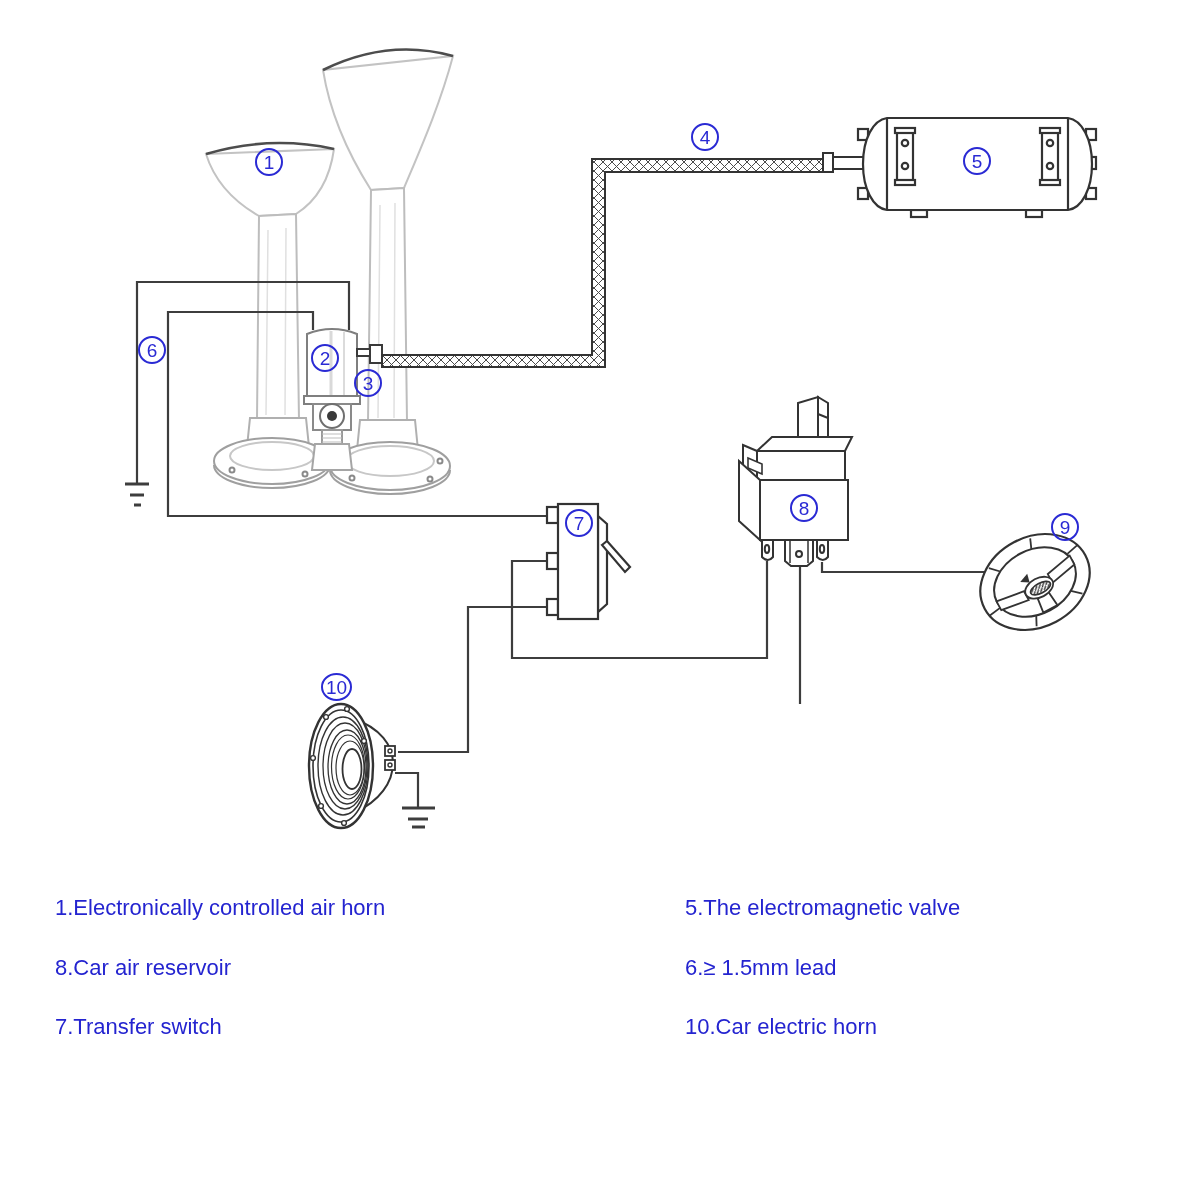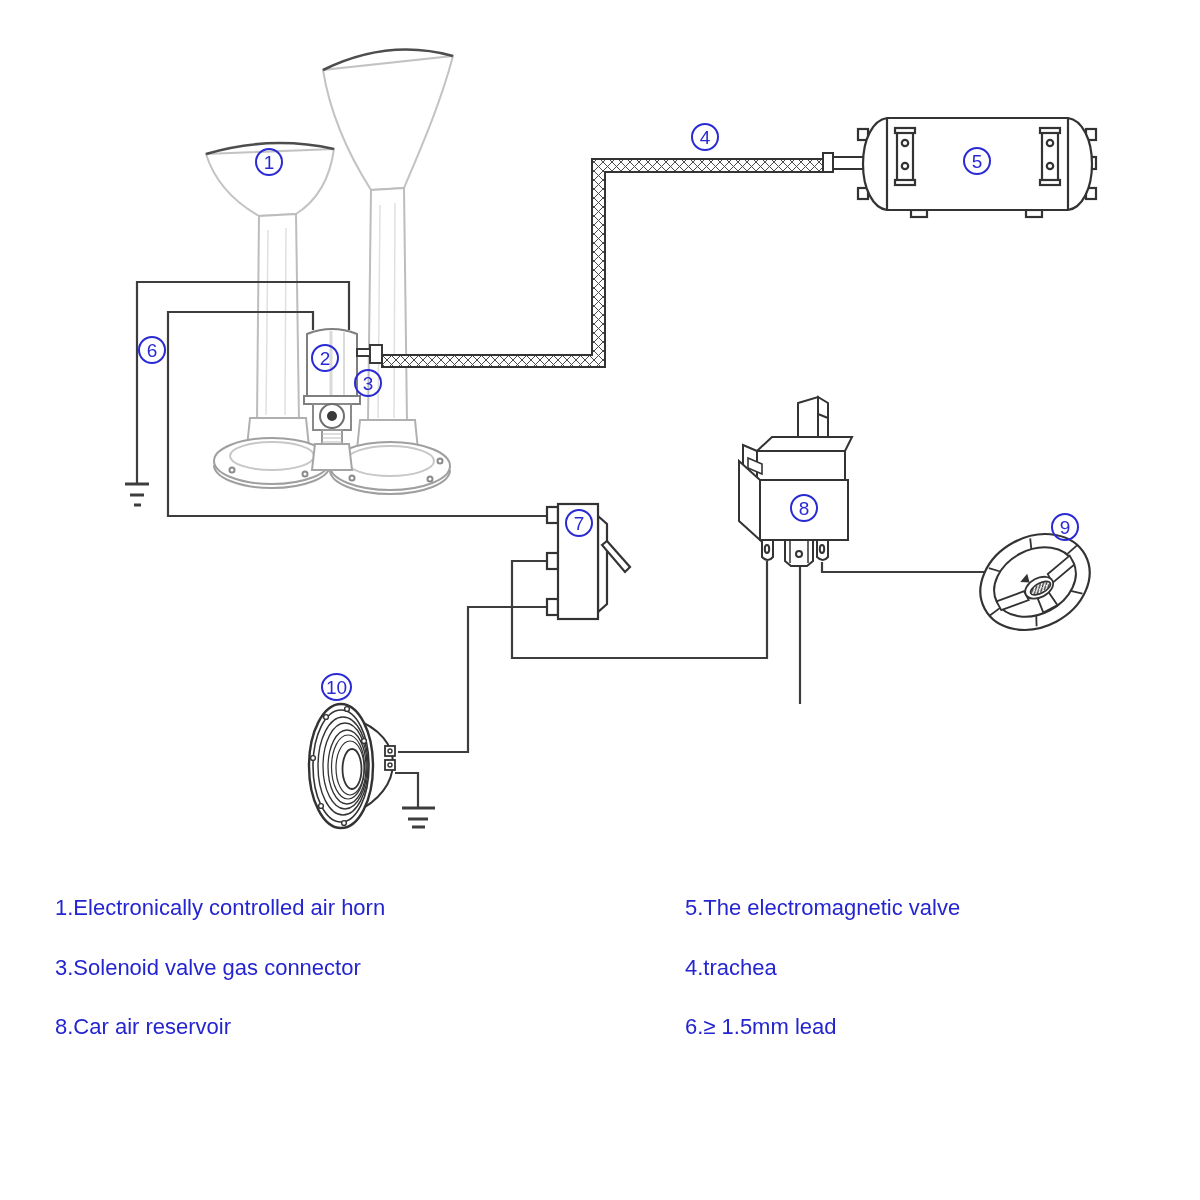--- a/index.html
+++ b/index.html
@@ -274,23 +274,23 @@
   <div class="callout c9">
       <span>9</span>
     </div>
   <div class="callout c10">
       <span>10</span>
     </div>
 
   <div class="legend">
     <div class="legend-col left">
       <div class="legend-item">1.Electronically controlled air horn</div>
-      <div class="legend-item">3.Solenoid valve gas connector</div>
       <div class="legend-item">8.Car air reservoir</div>
+      <div class="legend-item">7.Transfer switch</div>
     </div>
     <div class="legend-col right">
       <div class="legend-item">5.The electromagnetic valve</div>
-      <div class="legend-item">4.trachea</div>
       <div class="legend-item">6.≥ 1.5mm lead</div>
+      <div class="legend-item">10.Car electric horn</div>
     </div>
   </div>
 
 </div>
 
 </body></html>

